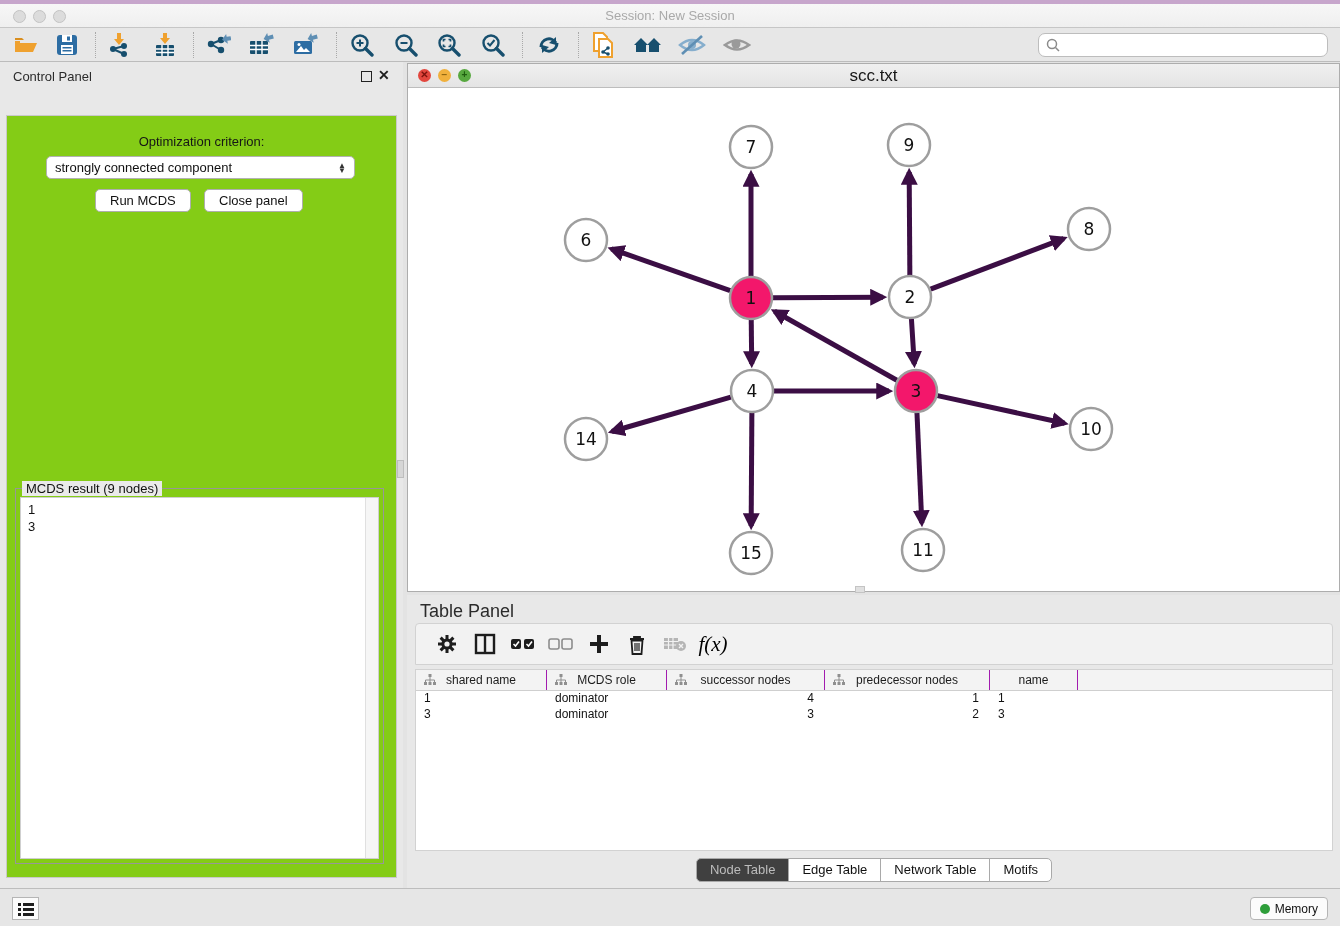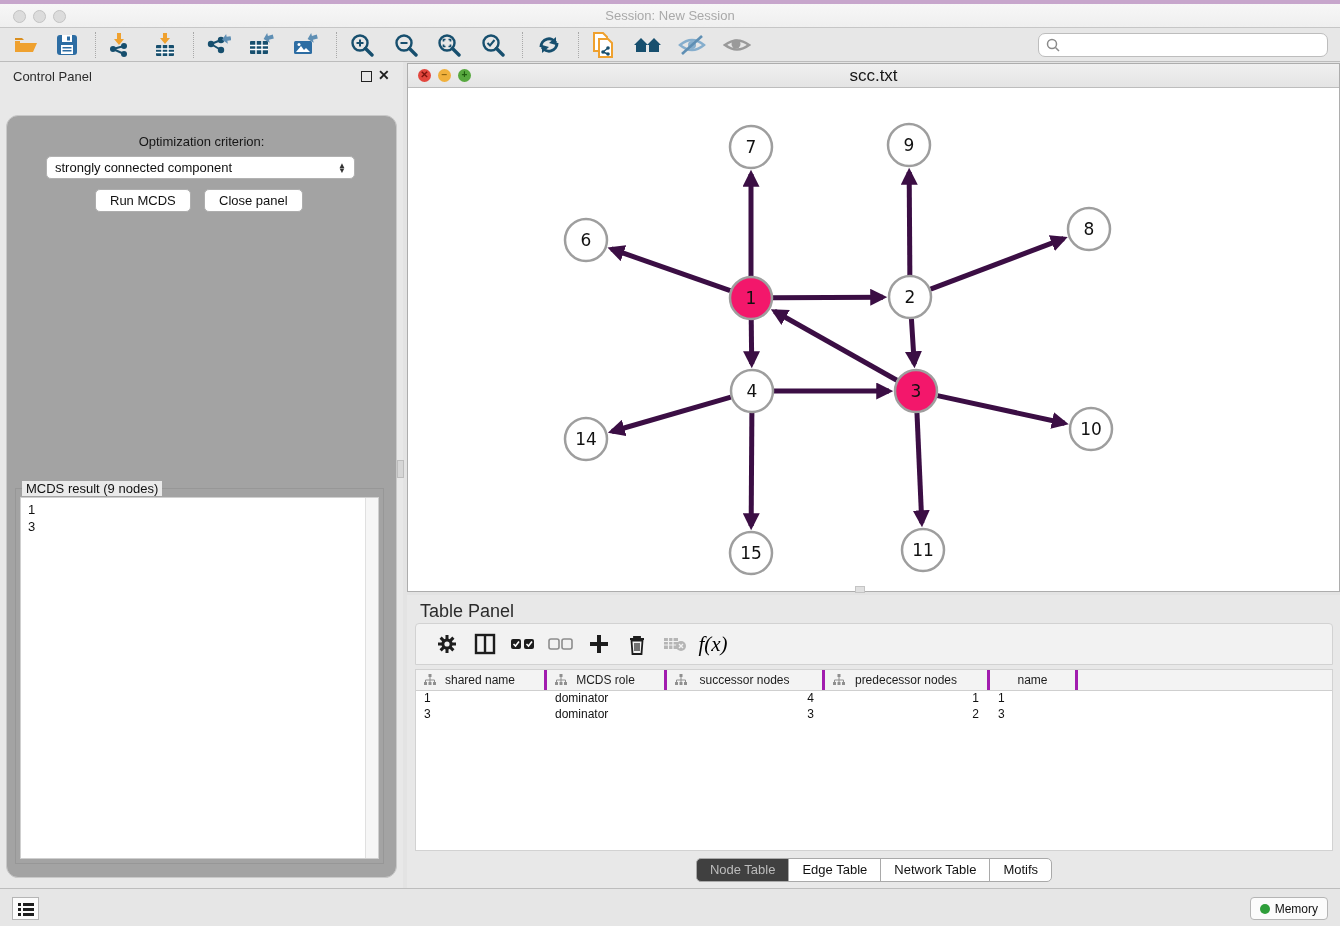--- a/index.html
+++ b/index.html
@@ -22,21 +22,21 @@
 
   
   #control-panel { left:0; top:62px; width:403px; height:826px; background:#e8e8e8; }
   #cp-header { position:absolute; left:0; top:0; width:100%; height:28px; }
   #cp-title { position:absolute; left:13px; top:7px; font-size:13px; color:#2b2b2b; }
   .float-btn { position:absolute; top:9px; width:11px; height:11px; border:1.5px solid #222; background:transparent; }
   .close-x { position:absolute; top:5px; font-size:14px; font-weight:bold; color:#1d1d1d; }
   #cp-tabs { position:absolute; left:0; top:30px; width:100%; display:flex; justify-content:center; }
   .tab { border:1px solid #a9a9a9; border-bottom:none; background:#fff; color:#111; font-size:13px; padding:3px 14px 4px; border-radius:5px 5px 0 0; margin-right:-1px; cursor:default; }
   .tab.disabled { background:#e4e4e4; color:#b7b7b7; }
-  #cp-content { position:absolute; left:6px; top:53px; width:391px; height:763px; background:#a3a3a3; border:1px solid #c9c9c9; border-radius:12px; }
+  #cp-content { position:absolute; left:6px; top:53px; width:391px; height:763px; background:#84cc16; border:1px solid #c9c9c9; border-radius:0; }
   #opt-label { position:absolute; left:0; top:18px; width:100%; text-align:center; font-size:13px; color:#161616; }
   #opt-select { position:absolute; left:39px; top:40px; width:309px; height:23px; background:#fff; border:1px solid #b2b2b2; border-radius:5px; font-size:13px; color:#111; display:flex; align-items:center; padding:0 8px; }
   #opt-select .chevrons { margin-left:auto; display:flex; flex-direction:column; line-height:5px; font-size:8px; color:#333; }
   .cp-btn { position:absolute; top:73px; height:23px; background:#fff; border:1px solid #aeaeae; border-radius:5px; font-size:13px; color:#111; padding:0 14px; }
   #mcds-result { position:absolute; left:8px; top:372px; width:369px; height:376px; border:1px solid #979797; }
   #mcds-result-title { position:absolute; left:6px; top:-8px; background:#eaeaea; padding:0 4px; font-size:13px; color:#111; }
   #mcds-list { position:absolute; left:4px; top:8px; right:4px; bottom:4px; background:#fff; border:1px solid #cfcfcf; font-size:13px; color:#111; padding:3px 0 0 7px; }
   #mcds-scroll { position:absolute; right:0; top:0; width:13px; height:100%; background:#f6f6f6; border-left:1px solid #e0e0e0; }
   .mcds-item { line-height:17px; }
   #cp-splitter { left:397px; top:460px; width:7px; height:18px; background:#d6d6d6; border:1px solid #bdbdbd; }
@@ -50,21 +50,21 @@
   #nw-grip { left:855px; top:586px; width:10px; height:7px; background:#e0e0e0; border:1px solid #c4c4c4; }
 
   
   #table-panel { left:407px; top:595px; width:933px; height:293px; background:#e8e8e8; }
   #tp-title { position:absolute; left:13px; top:6px; font-size:18px; color:#2b2b2b; }
   #tp-toolbar { position:absolute; left:8px; top:28px; width:918px; height:42px; background:#f2f2f2; border:1px solid #d2d2d2; border-radius:4px 4px 0 0; display:flex; align-items:center; padding-left:12px; }
   .tp-icon { width:38px; display:flex; justify-content:center; align-items:center; }
   #fx-icon { font-family:"Liberation Serif", serif; font-style:italic; font-size:21px; color:#000000; }
   #tp-table { position:absolute; left:8px; top:74px; width:918px; height:182px; background:#fff; border:1px solid #d2d2d2; overflow:hidden; }
   #tp-header { display:flex; height:21px; background:#f3f3f3; border-bottom:1px solid #cfcfcf; }
-  .hcell { position:relative; border-right:3px solid #a21caf; display:flex; align-items:center; justify-content:center; font-size:12px; color:#1c1c1c; }
+  .hcell { position:relative; border-right:1px solid #a21caf; display:flex; align-items:center; justify-content:center; font-size:12px; color:#1c1c1c; }
   .hcell svg { position:absolute; left:8px; }
   .trow { display:flex; height:16px; font-size:12px; color:#111; }
   .tcell { padding:0 8px; overflow:hidden; white-space:nowrap; }
   .tcell.right { text-align:right; padding-right:11px; }
   .col0{width:131px;} .col1{width:120px;} .col2{width:158px;align-items:center;} .col3{width:165px;} .col4{width:88px;}
   #tp-tabs { position:absolute; left:0; bottom:6px; width:100%; display:flex; justify-content:center; }
   .tp-tab { border:1px solid #a9a9a9; background:#fff; color:#111; font-size:13px; padding:3px 13px 4px; margin-right:-1px; cursor:default; }
   .tp-tab:first-child { border-radius:5px 0 0 5px; }
   .tp-tab:last-child { border-radius:0 5px 5px 0; }
   .tp-tab.disabled { background:#404040; color:#bcbcbc; }

